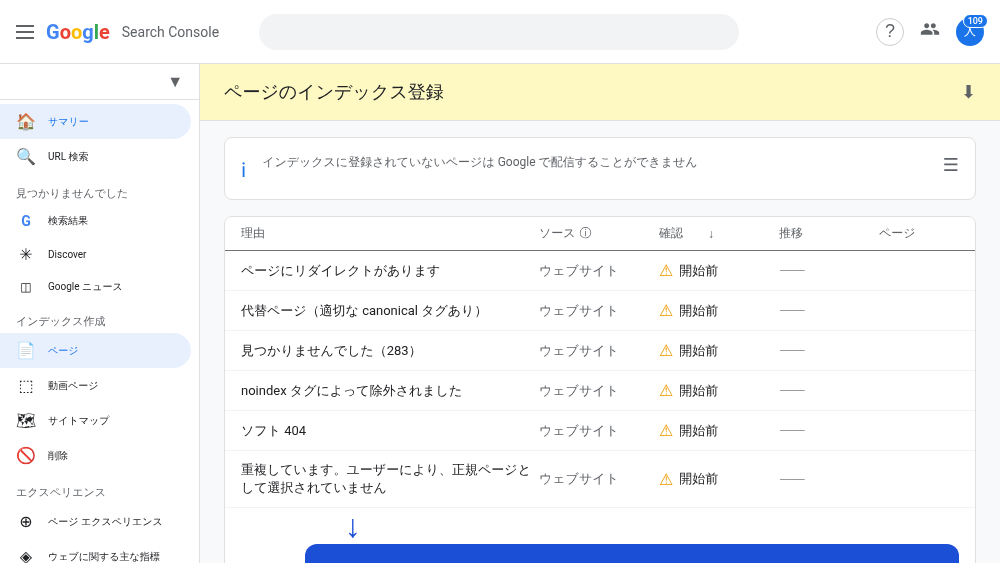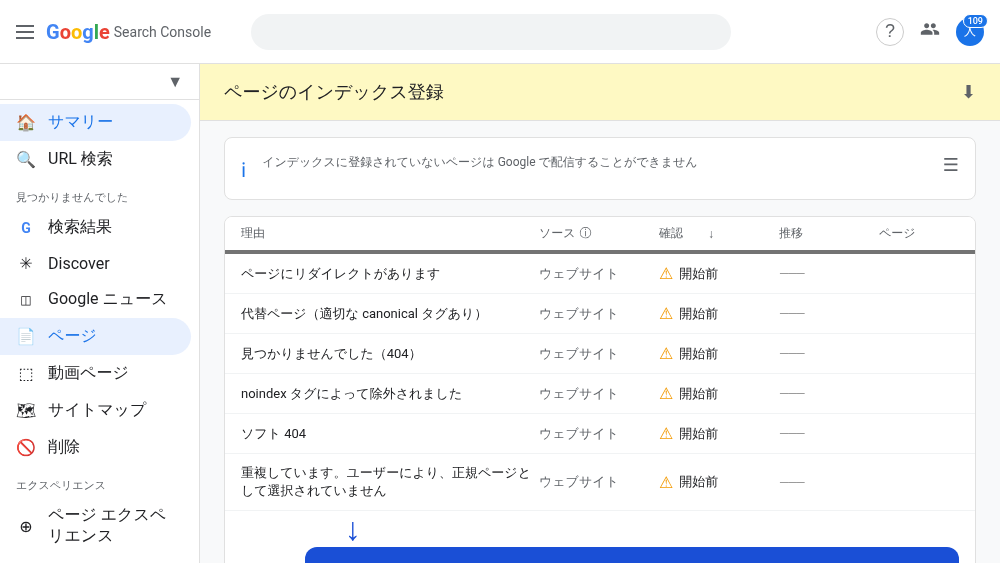--- a/index.html
+++ b/index.html
@@ -12,21 +12,21 @@
     }
     .topbar-left { display: flex; align-items: center; gap: 12px; }
     .hamburger { cursor: pointer; display: flex; flex-direction: column; gap: 4px; }
     .hamburger span { display: block; width: 18px; height: 2px; background: #5f6368; }
     .google-logo { display: flex; align-items: center; }
     .logo-g { font-size: 20px; font-weight: 700; }
     .logo-blue { color: #4285f4; }
     .logo-red { color: #ea4335; }
     .logo-yellow { color: #fbbc04; }
     .logo-green { color: #34a853; }
-    .logo-text { font-size: 14px; color: #5f6368; margin-left: 4px; font-weight: 400; }
+    .logo-text { font-size: 14px; color: #5f6368; margin-left: 12px; font-weight: 400; }
     .search-bar {
       flex: 1; max-width: 480px; margin-left: 40px;
       background: #f1f3f4; border-radius: 24px; height: 36px;
       display: flex; align-items: center; padding: 0 16px;
     }
     .topbar-actions { margin-left: auto; display: flex; align-items: center; gap: 16px; }
     .icon-btn { cursor: pointer; color: #5f6368; font-size: 18px; background: none; border: none; }
     .avatar-circle {
       width: 28px; height: 28px; border-radius: 50%; background: #1a73e8;
       color: #fff; display: flex; align-items: center; justify-content: center;
@@ -54,21 +54,21 @@
     .sidebar-arrow { color: #5f6368; font-size: 16px; }
     .sidebar-section-label {
       font-size: 11px; color: #5f6368; padding: 12px 16px 4px 16px; font-weight: 500;
     }
     .sidebar-item {
       display: flex; align-items: center; gap: 12px;
       padding: 8px 16px; cursor: pointer; border-radius: 0 24px 24px 0;
       margin-right: 8px; color: #202124;
     }
     .sidebar-item-icon { font-size: 16px; width: 20px; text-align: center; flex-shrink: 0; }
-    .sidebar-item-label { font-size: 16px; }
+    .sidebar-item-label { font-size: 10px; text-align: center; }
 
     
     .main-content { flex: 1; overflow-y: auto; background: #f8f9fa; }
     .main-header {
       display: flex; align-items: center; justify-content: space-between;
       padding: 16px 24px; background: #fef9c3; border-bottom: 1px solid #e0e0e0;
     }
     .main-title { font-size: 18px; font-weight: 400; color: #202124; }
     .download-btn { color: #5f6368; cursor: pointer; font-size: 18px; }
 
@@ -82,21 +82,21 @@
     }
     .info-icon { color: #1a73e8; font-size: 20px; flex-shrink: 0; margin-top: 2px; }
     .info-title { font-size: 16px; font-weight: 500; margin-bottom: 4px; }
     .info-desc { font-size: 12px; color: #5f6368; }
     .info-filter { margin-left: auto; color: #5f6368; font-size: 18px; cursor: pointer; }
 
     
     .table-container { background: #fff; border: 1px solid #e0e0e0; border-radius: 8px; overflow: hidden; }
     .table-header {
       display: grid; grid-template-columns: 1fr 120px 120px 100px 80px;
-      padding: 8px 16px; border-bottom: 4px solid #737373; background: #fff;
+      padding: 8px 16px; border-bottom: 1px solid #737373; background: #fff;
     }
     .table-header-cell { font-size: 12px; color: #5f6368; font-weight: 500; display: flex; align-items: center; gap: 4px; }
     .table-row {
       display: grid; grid-template-columns: 1fr 120px 120px 100px 80px;
       padding: 10px 16px; border-bottom: 1px solid #f1f3f4; align-items: center;
       background: #fff;
     }
     .table-cell { font-size: 13px; color: #202124; }
     .table-cell.source { color: #5f6368; }
     .status-cell { display: flex; align-items: center; gap: 6px; }
@@ -167,20 +167,21 @@
     </div>
     <div class="sidebar-item">
       <span class="sidebar-item-icon">✳</span>
       <span class="sidebar-item-label">Discover</span>
     </div>
     <div class="sidebar-item">
       <span class="sidebar-item-icon" style="font-size:12px;">◫</span>
       <span class="sidebar-item-label">Google ニュース</span>
     </div>
 
+    <div class="sidebar-section-label">インデックス作成</div>
     <div class="sidebar-item" style="background: rgb(232, 240, 254); color: rgb(26, 115, 232);">
       <span class="sidebar-item-icon">📄</span>
       <span class="sidebar-item-label">ページ</span>
     </div>
     <div class="sidebar-item">
       <span class="sidebar-item-icon">⬚</span>
       <span class="sidebar-item-label">動画ページ</span>
     </div>
     <div class="sidebar-item">
       <span class="sidebar-item-icon">🗺</span>
@@ -257,21 +258,21 @@
           <div class="table-cell source">ウェブサイト</div>
           <div class="table-cell status-cell">
             <span class="status-warning">⚠</span>
             <span>開始前</span>
           </div>
           <div class="table-cell"><span class="dash">———</span></div>
           <div class="table-cell"></div>
         </div>
 
         <div class="table-row">
-          <div class="table-cell">見つかりませんでした（404）</div>
+          <div class="table-cell">見つかりませんでした（283）</div>
           <div class="table-cell source">ウェブサイト</div>
           <div class="table-cell status-cell">
             <span class="status-warning">⚠</span>
             <span>開始前</span>
           </div>
           <div class="table-cell"><span class="dash">———</span></div>
           <div class="table-cell"></div>
         </div>
 
         <div class="table-row">

